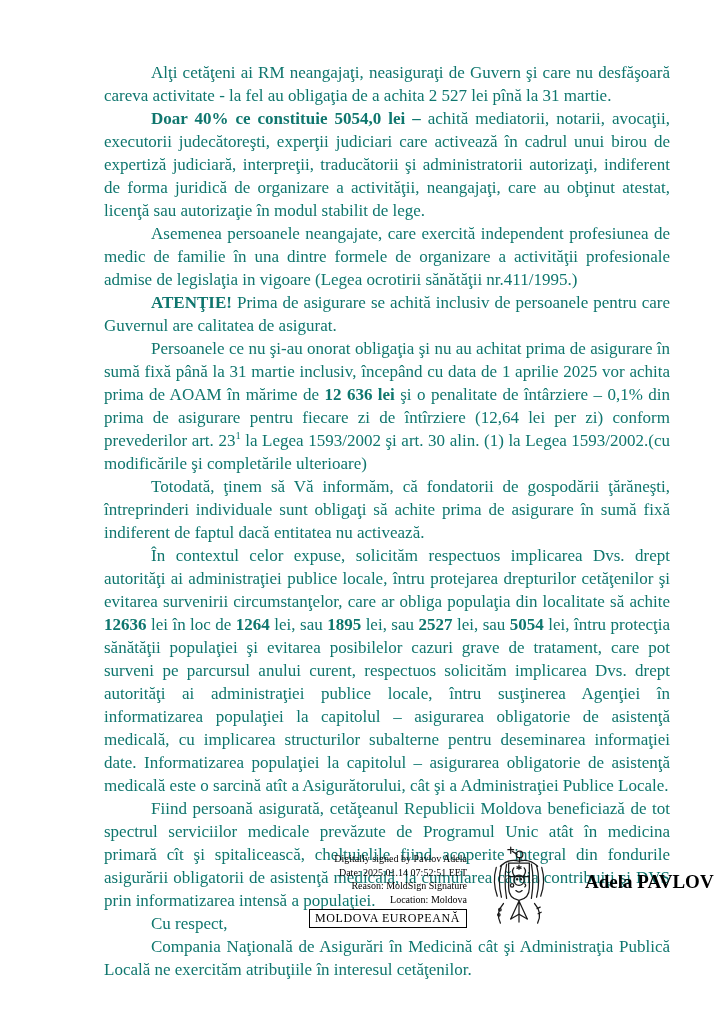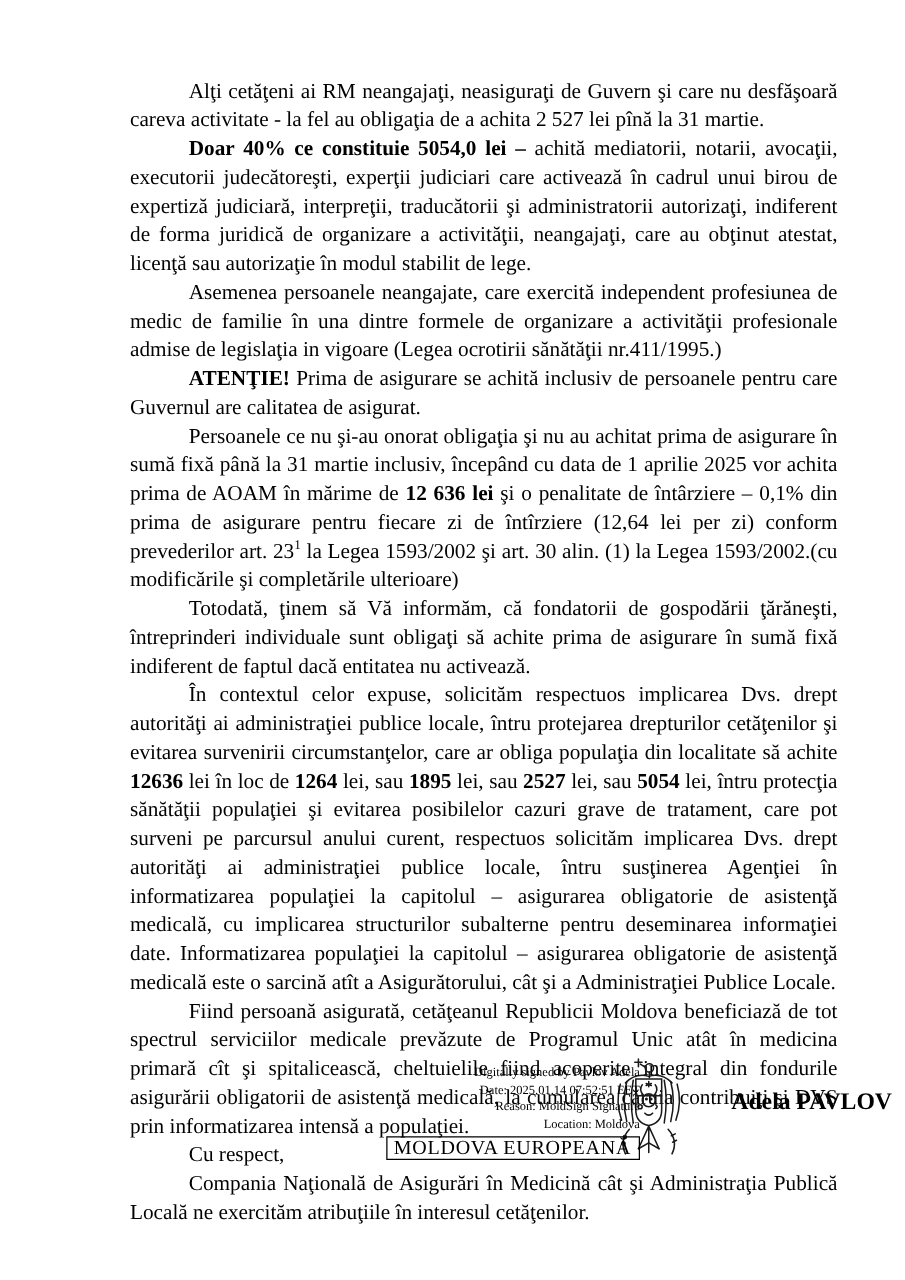--- a/index.html
+++ b/index.html
@@ -17,21 +17,21 @@
     left: 104px;
     top: 61px;
     width: 566px;
   }
   .content p {
     margin: 0;
     text-indent: 47px;
     text-align: justify;
     font-size: 17px;
     line-height: 23px;
-    color: #000000;
+    color: #0f766e;
   }
   .b   { font-weight: bold; }
   .u   { }
   .sup { vertical-align: super; font-size: 0.62em; line-height: 0; }
 
   .sig-title {
     position: absolute;
     left: 104px;
     top: 871px;
     font-size: 19px;
@@ -57,21 +57,21 @@
     font-size: 10px;
     line-height: 13.5px;
     white-space: nowrap;
     text-align: right;
   }
   .stamp-box {
     display: inline-block;
     margin-top: 3px;
     border: 1px solid #000000;
     padding: 2px 6px 2px 5px;
-    font-size: 16px;
+    font-size: 12px;
     line-height: 13px;
     letter-spacing: 0.6px;
   }
   .emblem {
     position: absolute;
     left: 488px;
     top: 845px;
     width: 62px;
     height: 88px;
     z-index: 1;

